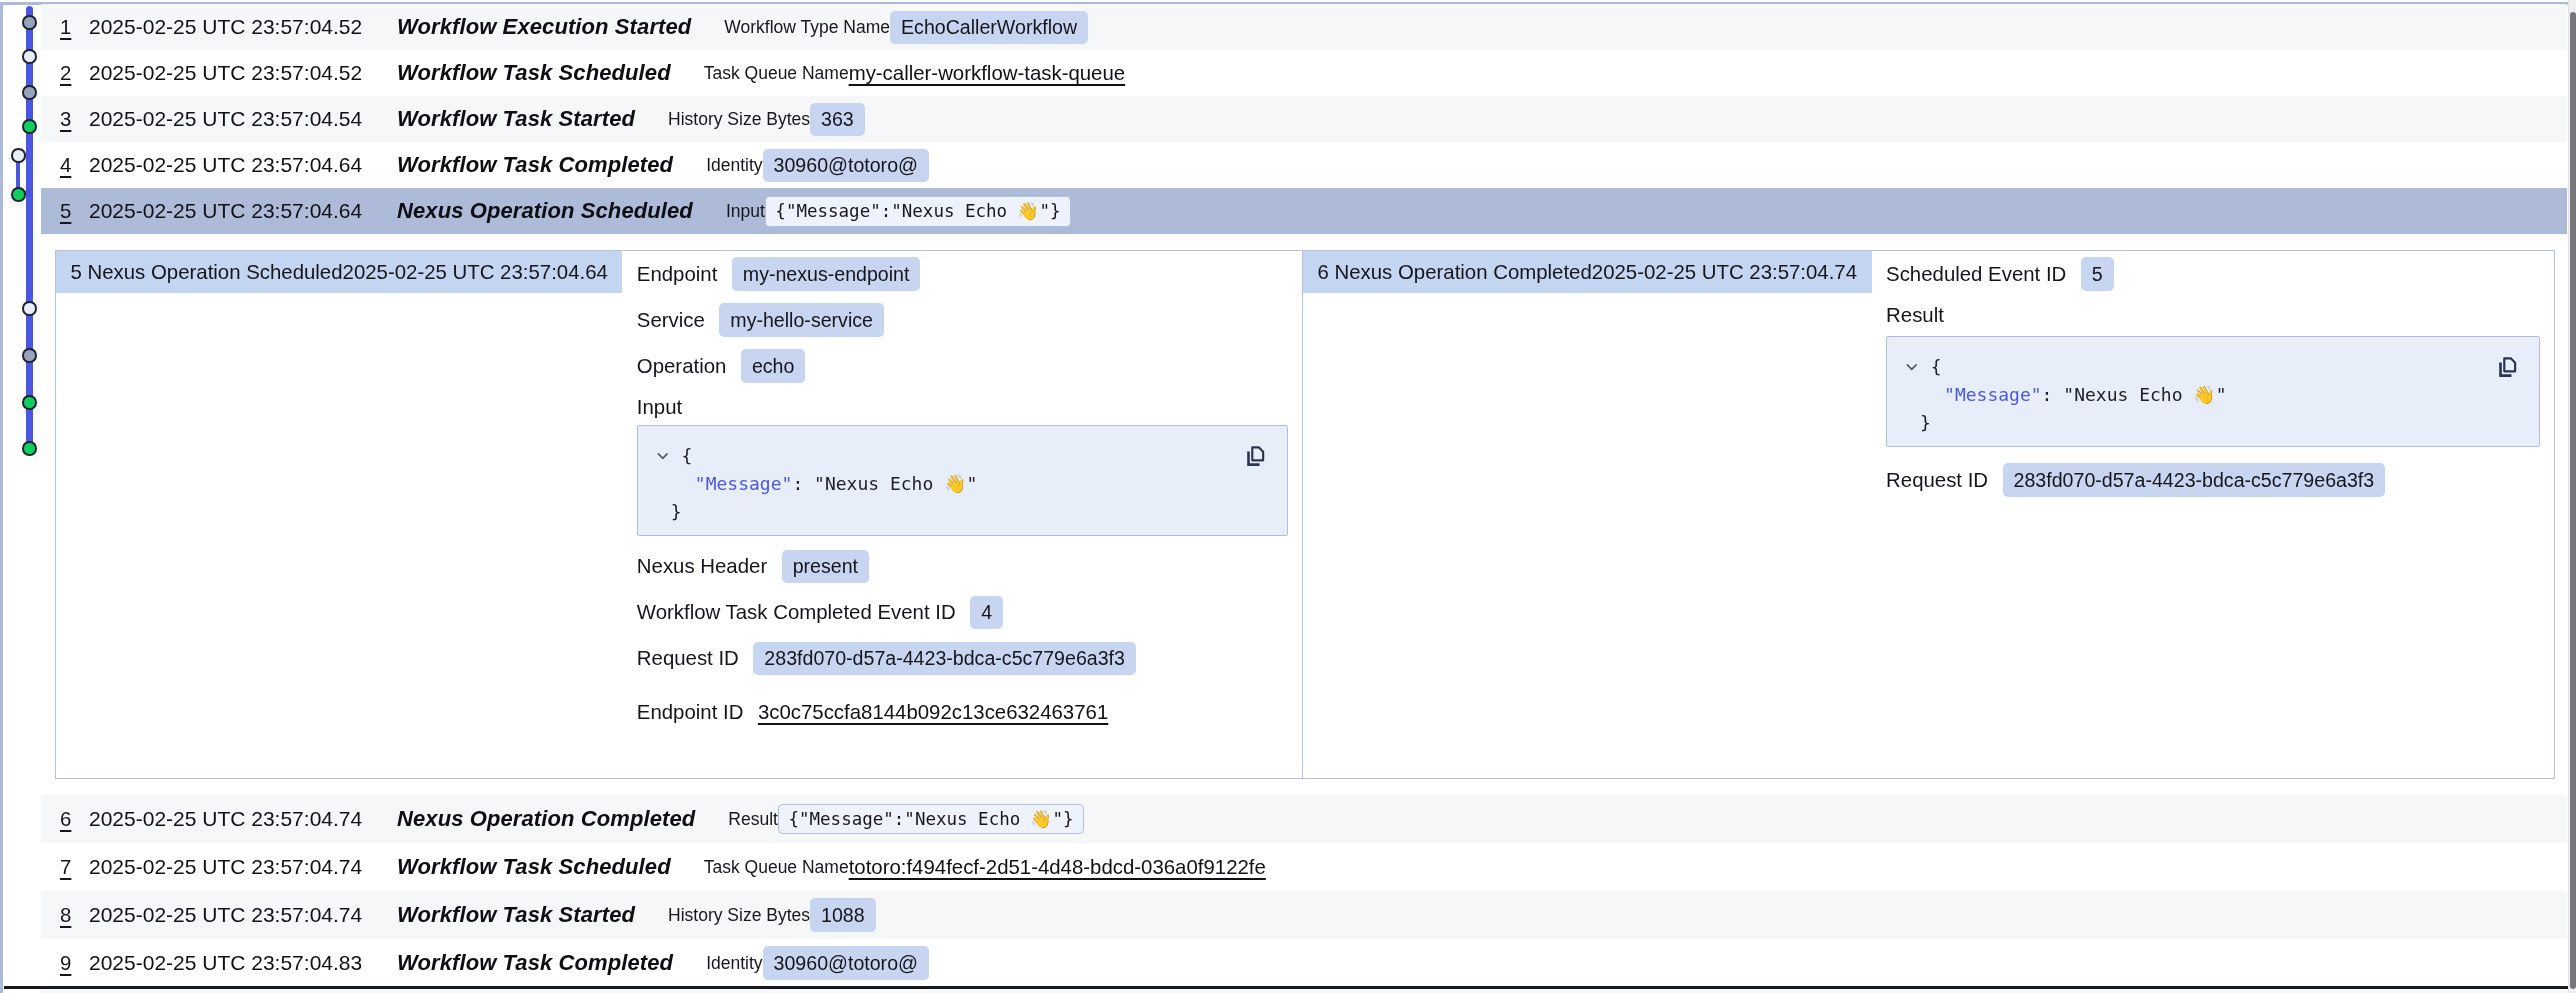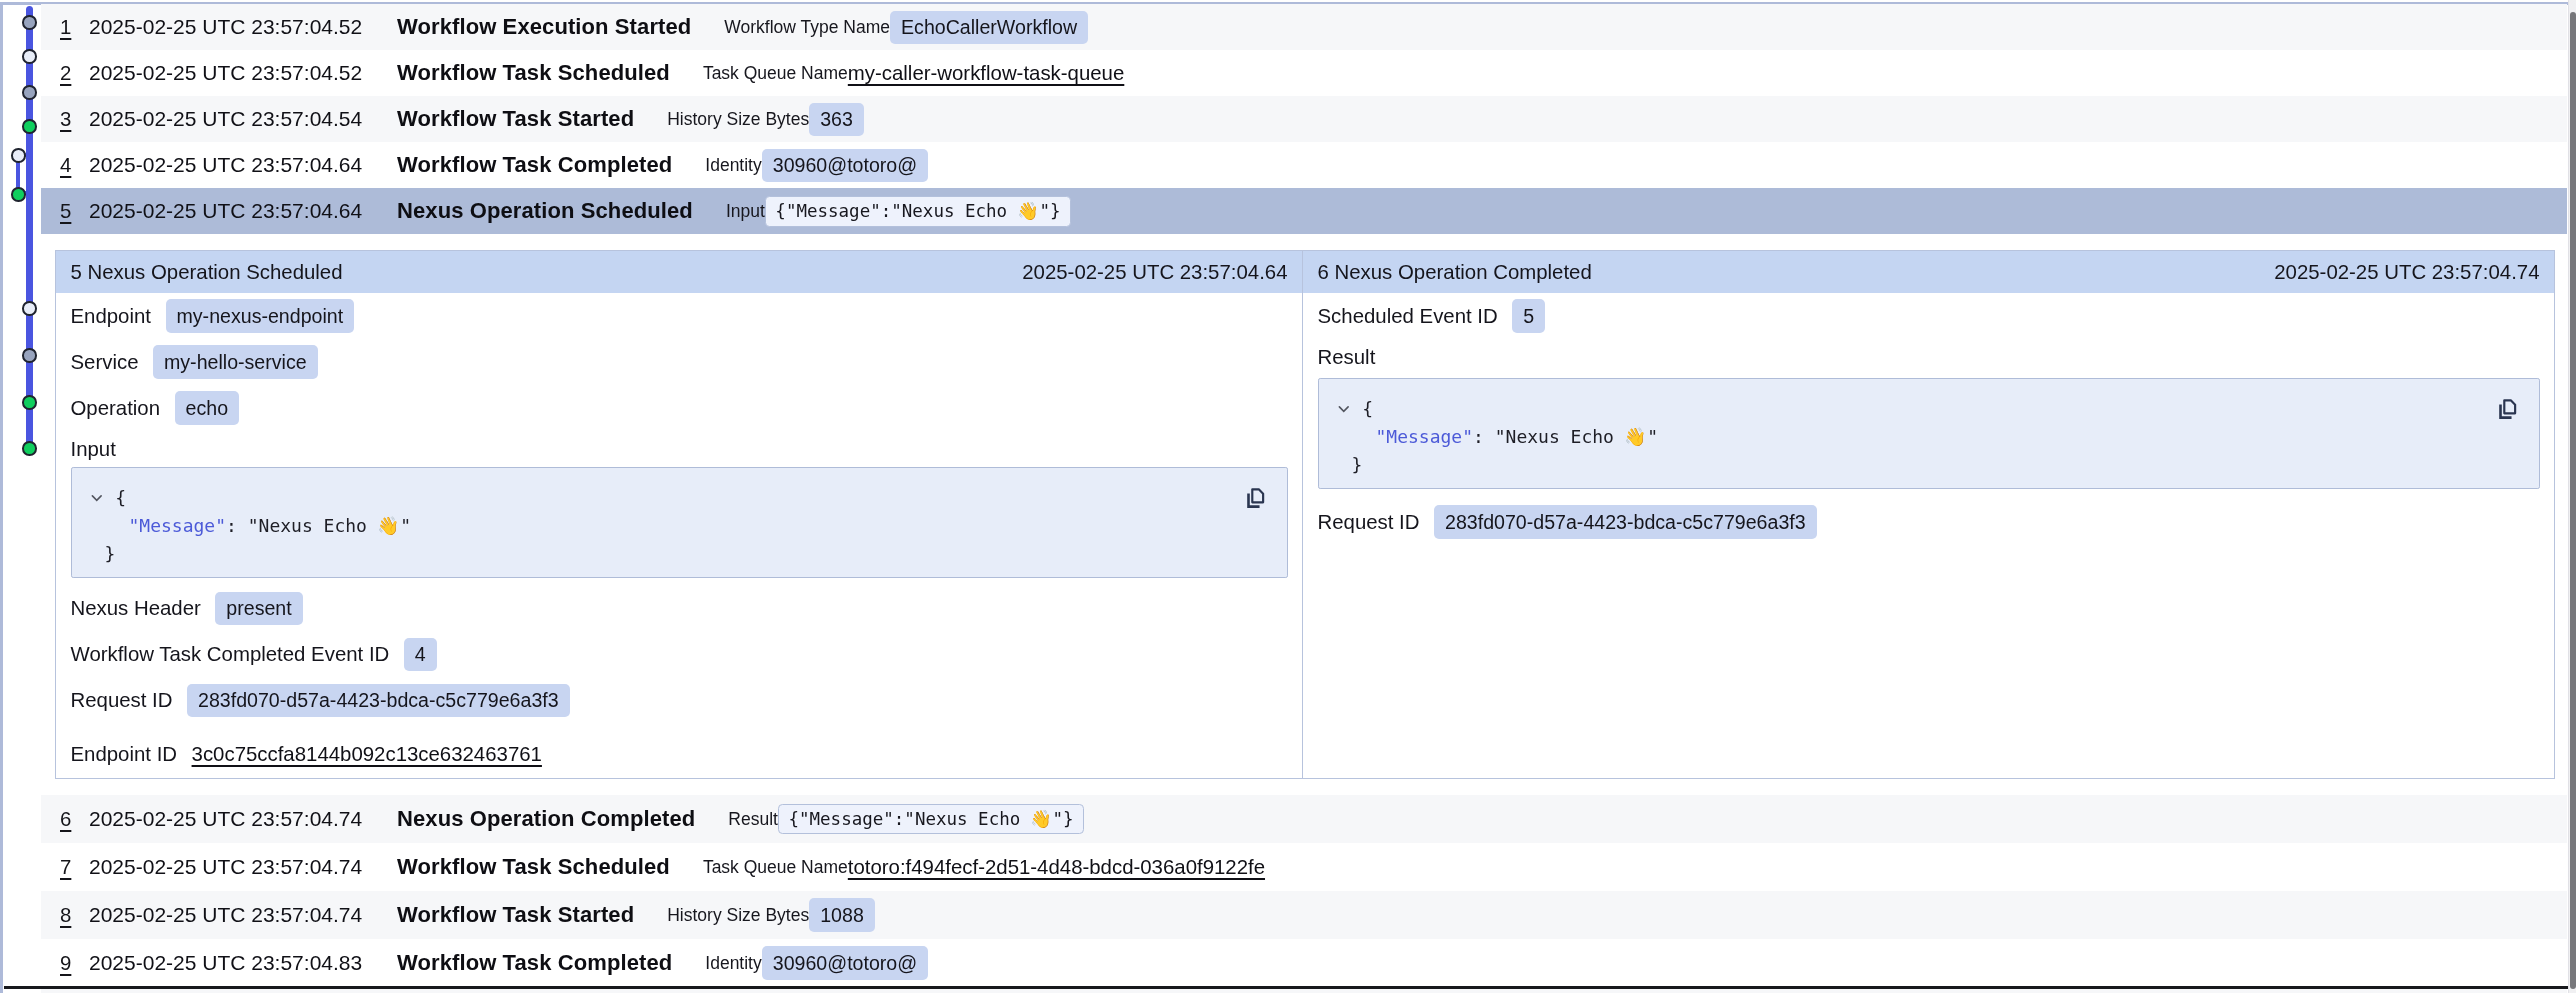--- a/index.html
+++ b/index.html
@@ -22,30 +22,30 @@
   
   .rows { position:absolute; left:41px; width:2526px; }
   .rows.top { top:4.4px; }
   .rows.bottom { top:795px; }
   .row { display:flex; align-items:center; height:46px; background:#fff; cursor:pointer; }
   .rows.bottom .row { height:48px; }
   .row.alt { background:#f6f7f9; }
   .row.selected { background:#adbbd8; }
   .num  { margin-left:19px; min-width:16px; font-size:20.4px; text-decoration:underline; text-underline-offset:3.6px; color:#15151a; }
   .ts   { margin-left:13px; width:308px; font-size:21px; color:#101016; }
-  .name { font-size:22px; font-weight:bold; color:#0e0e13; margin-right:33px; letter-spacing:0.1px; }
+  .name { font-size:22px; font-weight:bold; color:#0e0e13; margin-right:33px; letter-spacing:0.1px;font-style:italic; }
   .attr { font-size:17.5px; color:#17171e; white-space:nowrap; }
   .chip { background:#c8d5f1; border-radius:5px; padding:5.1px 11px; font-size:19.6px; color:#15151c; white-space:nowrap; }
   .linkv { font-size:20.4px; color:#101016; text-decoration:underline; text-underline-offset:4.4px; white-space:nowrap; }
   .payload { font-family:"DejaVu Sans Mono","Liberation Mono",monospace; font-size:17.5px; background:#eef2fc;
              border:1.5px solid #b3c0db; border-radius:4.4px; padding:4.4px 9.5px; white-space:pre; color:#17171e; }
 
   
   .panel { position:absolute; left:55px; top:250px; width:2500px; height:529px; border:1.5px solid #b7c3dd; display:flex; background:#fff; }
-  .col { display:flex; flex-direction:column; }
+  .col { display:flex; }
   .col.left  { width:1247px; border-right:1.5px solid #b7c3dd; }
   .col.right { flex:1;justify-content:space-between; }
   .col-header { height:42px; background:#c4d5f2; display:flex; align-items:center; justify-content:space-between;
                 padding:0 14.5px; font-size:20.4px; color:#15151c; }
   .col-body { padding:0 14.5px; flex:1; }
   .frow { display:flex; align-items:center; height:46px; gap:14.5px; font-size:20.4px; }
   .frow.label-only { height:36px; }
   .fname { white-space:nowrap; color:#15151c; }
   .codeblock { position:relative; height:111px; background:#e7edf9; border:1.5px solid #afbcd8; border-radius:2.2px;
                font-family:"DejaVu Sans Mono","Liberation Mono",monospace; font-size:18px; color:#1e1e26;

